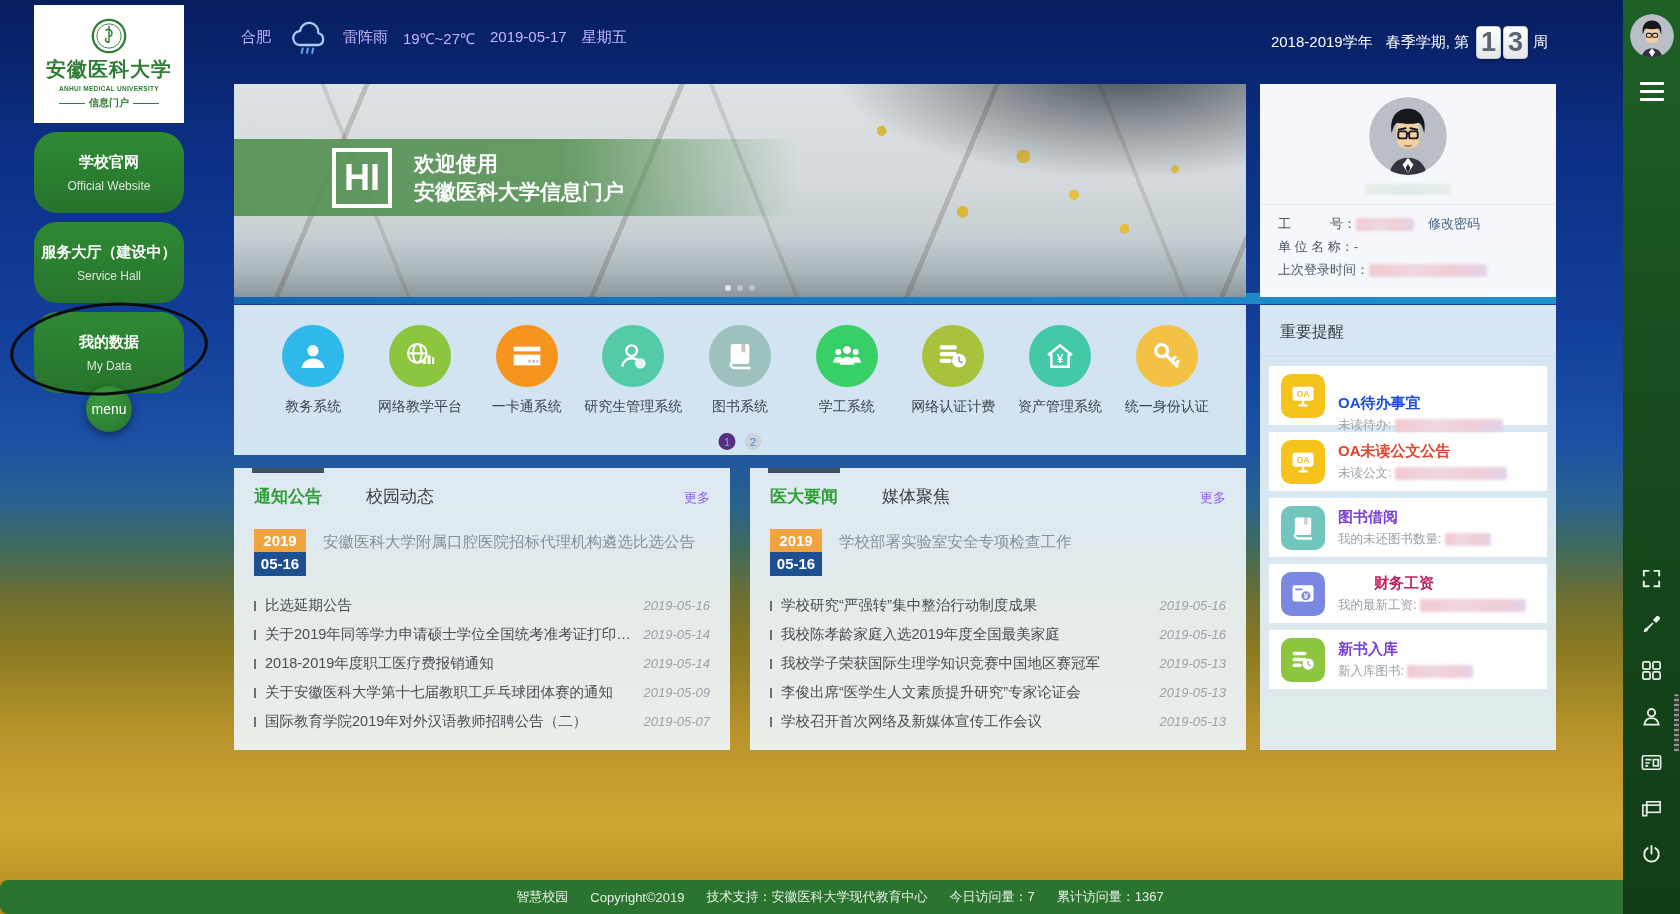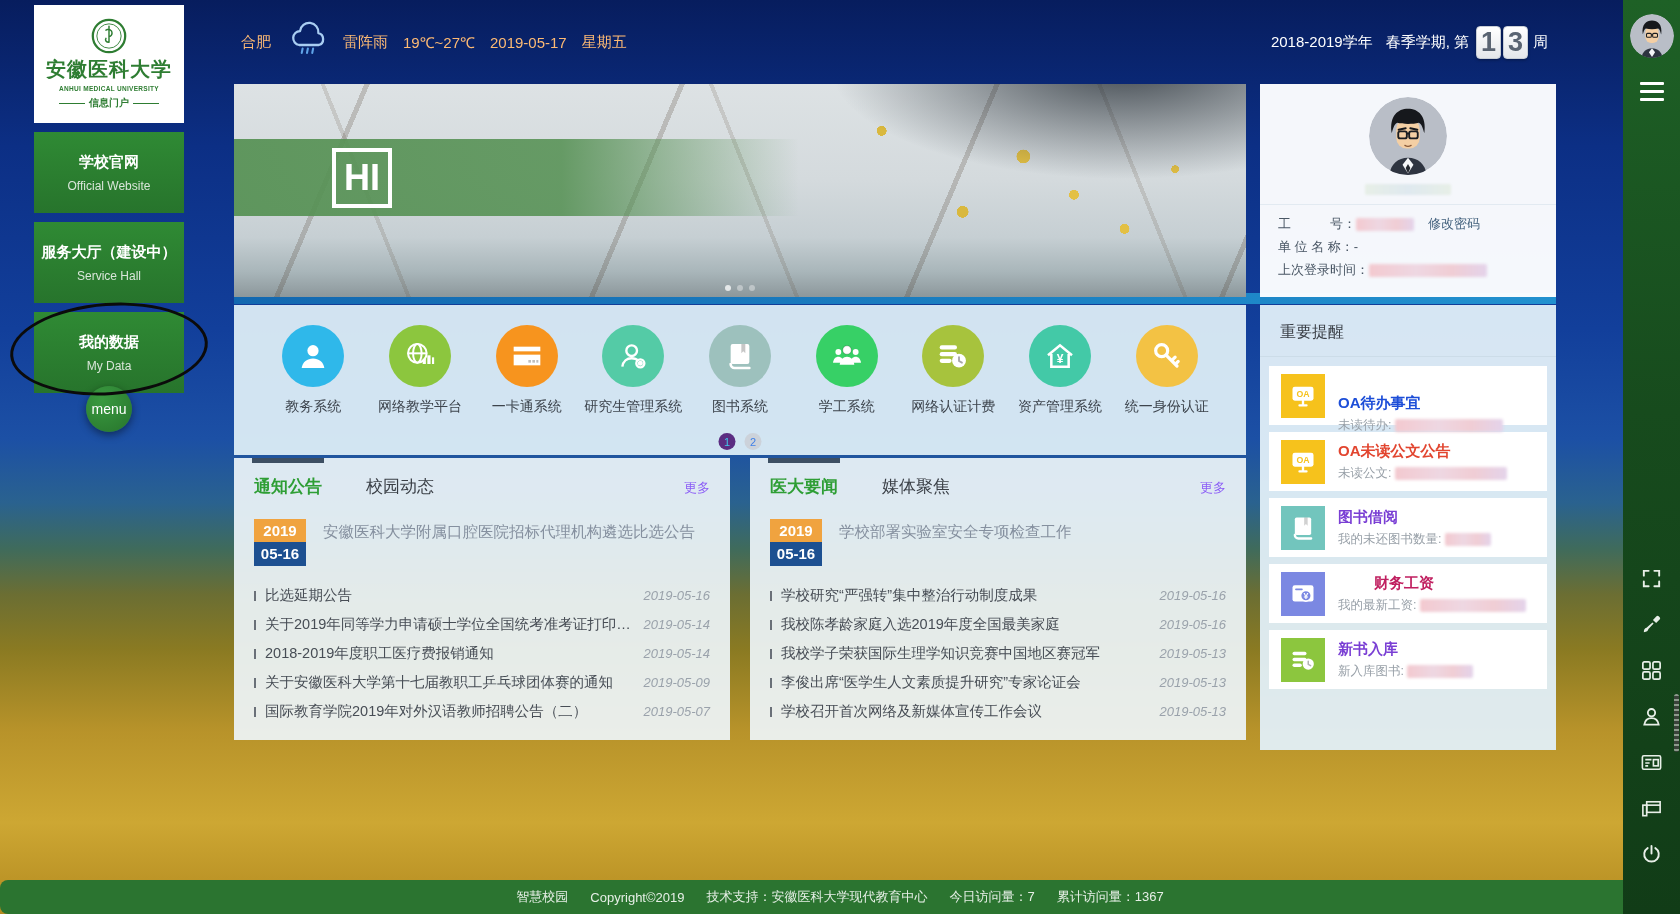--- a/index.html
+++ b/index.html
@@ -13,32 +13,32 @@
     background:linear-gradient(90deg,#1368b0,#2191cf); }
 
   
   .sidebar { position:absolute; left:34px; top:5px; width:150px; z-index:5; }
   .logo-box { background:#fff; height:118px; display:flex; flex-direction:column; align-items:center; justify-content:center; }
   .logo-cn { color:#2e7d32; font-weight:bold; font-size:20px; letter-spacing:1px; font-family:"Liberation Serif",serif; margin-top:2px; }
   .logo-en { color:#2e7d32; font-size:6.5px; font-weight:bold; letter-spacing:.3px; margin-top:2px; }
   .logo-portal { color:#2e7d32; font-size:10px; font-weight:bold; margin-top:4px; display:flex; align-items:center; gap:4px; }
   .rule { width:26px; height:1px; background:#2e7d32; }
   .side-item { margin-top:9px; height:81px; background:linear-gradient(180deg,#2f8a34,#27742c);
-    display:flex; flex-direction:column; align-items:center; justify-content:center; color:#fff; cursor:pointer; }
+    display:flex; flex-direction:column; align-items:center; justify-content:center; color:#fff; cursor:pointer;border-radius:23px; }
   .side-item .cn { font-size:15px; font-weight:bold; }
   .side-item .en { font-size:12px; color:#d9e6d9; margin-top:7px; }
   .menu-btn { position:absolute; left:86px; top:386px; width:46px; height:46px; border-radius:50%;
     background:radial-gradient(circle at 35% 30%,#3a9a40,#27742c); box-shadow:0 3px 8px rgba(0,0,0,.45);
     color:#fff; font-size:14px; display:flex; align-items:center; justify-content:center; z-index:6; cursor:pointer; }
   .annotation-ellipse { position:absolute; left:10px; top:303px; width:198px; height:92px;
     border:3px solid #0b0b0b; border-radius:50%; transform:rotate(-4deg); z-index:7; pointer-events:none; }
 
   
-  .topbar-left { position:absolute; left:241px; top:28px; display:flex; align-items:center; gap:15px;
-    color:#fdba74; font-size:15px; z-index:3; }
+  .topbar-left { position:absolute; left:241px; top:28px; display:flex; gap:15px;
+    color:#c4b5fd; font-size:15px; z-index:3; }
   .topbar-right { position:absolute; right:132px; top:26px; display:flex; align-items:center; gap:7px;
     color:#fff; font-size:15px; z-index:3; }
   .flip { width:25px; height:33px; background:linear-gradient(#ffffff,#e4e6ea); border:1px solid #c8ced6;
     border-radius:4px; color:#5a6472; font-size:27px; font-weight:bold; display:flex; align-items:center;
     justify-content:center; box-shadow:0 1px 3px rgba(0,0,0,.35); }
   .flips { display:flex; gap:2px; }
 
   
   .main { position:absolute; left:234px; top:84px; width:1012px; z-index:2; }
   .banner { height:213px; position:relative; overflow:hidden; cursor:pointer;
@@ -62,21 +62,21 @@
   .apps-card { margin-top:8px; height:150px; background:rgba(222,238,247,.94); position:relative;
     display:flex; justify-content:space-around; padding:20px 26px 0; }
   .app { display:flex; flex-direction:column; align-items:center; width:108px; cursor:pointer; }
   .app-circle { width:62px; height:62px; border-radius:50%; display:flex; align-items:center; justify-content:center; color:#fff; }
   .app-label { margin-top:11px; font-size:14px; color:#3d444d; white-space:nowrap; }
   .apps-dots { position:absolute; left:50%; bottom:5px; transform:translateX(-50%); display:flex; gap:9px; }
   .dot { width:17px; height:17px; border-radius:50%; font-size:11px; display:flex; align-items:center; justify-content:center; cursor:pointer; }
   .dot1 { background:#5b2d82; color:#43c7ea; }
   .dot2 { background:#ccd2da; color:#3f80e8; }
 
-  .news-row { display:flex; gap:20px; margin-top:3px;align-items:center; }
+  .news-row { display:flex; gap:20px; margin-top:13px;align-items:center; }
   .news-card { position:relative; flex:1; height:282px; background:rgba(238,245,250,.92); padding:0 20px; }
   .tab-indicator { position:absolute; top:0; left:18px; width:72px; height:5px; background:#3d4f63; }
   .card-tabs { display:flex; align-items:baseline; padding-top:17px; }
   .tab-active { color:#2e9e35; font-weight:bold; font-size:17px; cursor:pointer; }
   .tab-inactive { margin-left:44px; color:#3a3f46; font-size:17px; cursor:pointer; }
   .more { position:absolute; right:20px; top:21px; font-size:13px; color:#8b5cf6; cursor:pointer; }
   .featured { display:flex; margin-top:21px; cursor:pointer; }
   .badges { width:52px; flex:none; }
   .badge-year { background:#f0a33f; color:#fff; font-weight:bold; font-size:15px; text-align:center; height:23px; line-height:23px; }
   .badge-date { background:#1d5091; color:#fff; font-weight:bold; font-size:15px; text-align:center; height:24px; line-height:24px; }
@@ -97,21 +97,21 @@
   .user-rows { padding:7px 18px 0; font-size:13px; color:#495664; line-height:23px; }
   .redact { display:inline-block; height:13px; border-radius:2px; vertical-align:middle;
     background:linear-gradient(90deg,#f3c9cf,#eed7e2 40%,#f0cdd4 70%,#e4d3ea); filter:blur(1.5px); }
   .link { color:#44627e; cursor:pointer; margin-left:14px; }
 
   .reminder-card { margin-top:8px; height:445px; background:rgba(225,239,248,.95); overflow:hidden; }
   .reminder-header { padding:17px 20px 13px; font-size:16px; color:#3a3f46; }
   .reminder-divider { border-top:1px solid #ccdce8; margin:0 0 9px; }
   .reminder-list { padding:0 9px; display:flex; flex-direction:column; gap:7px; }
   .reminder-row { background:#fff; height:59px; display:flex; align-items:center; padding:0 12px; gap:13px; cursor:pointer; }
-  .rem-icon { width:44px; height:44px; border-radius:0; display:flex; align-items:center; justify-content:center; flex:none; }
+  .rem-icon { width:44px; height:44px; border-radius:10px; display:flex; align-items:center; justify-content:center; flex:none; }
   .rem-title { font-size:15px; font-weight:bold; }
   .rem-desc { font-size:12.5px; color:#98a0a8; margin-top:4px; }
 
   
   .right-toolbar { position:absolute; right:0; top:0; width:57px; height:914px; z-index:6;
     background:linear-gradient(180deg,#1e6126,#174b1d 45%,#113c17 100%);
     display:flex; flex-direction:column; align-items:center; }
   .tb-avatar { margin-top:14px; width:44px; height:44px; border-radius:50%; overflow:hidden; cursor:pointer; }
   .tb-burger { margin-top:24px; display:flex; flex-direction:column; gap:5px; cursor:pointer; }
   .tb-burger i { width:24px; height:3px; background:#fff; border-radius:1px; }
@@ -184,20 +184,24 @@
     <span class="flip">3</span>
   </span>
   <span style="margin-left:-2px">周</span>
 </div>
 
 <main class="main">
 
   <div class="banner">
     <div class="banner-band">
       <div class="hi-box">HI</div>
+      <div class="welcome">
+        <div>欢迎使用</div>
+        <div>安徽医科大学信息门户</div>
+      </div>
     </div>
     <div class="banner-dots">
       <span class="bdot"></span>
       <span class="bdot" style="opacity:.5"></span>
       <span class="bdot" style="opacity:.5"></span>
     </div>
   </div>
 
   <div class="apps-card">
 

